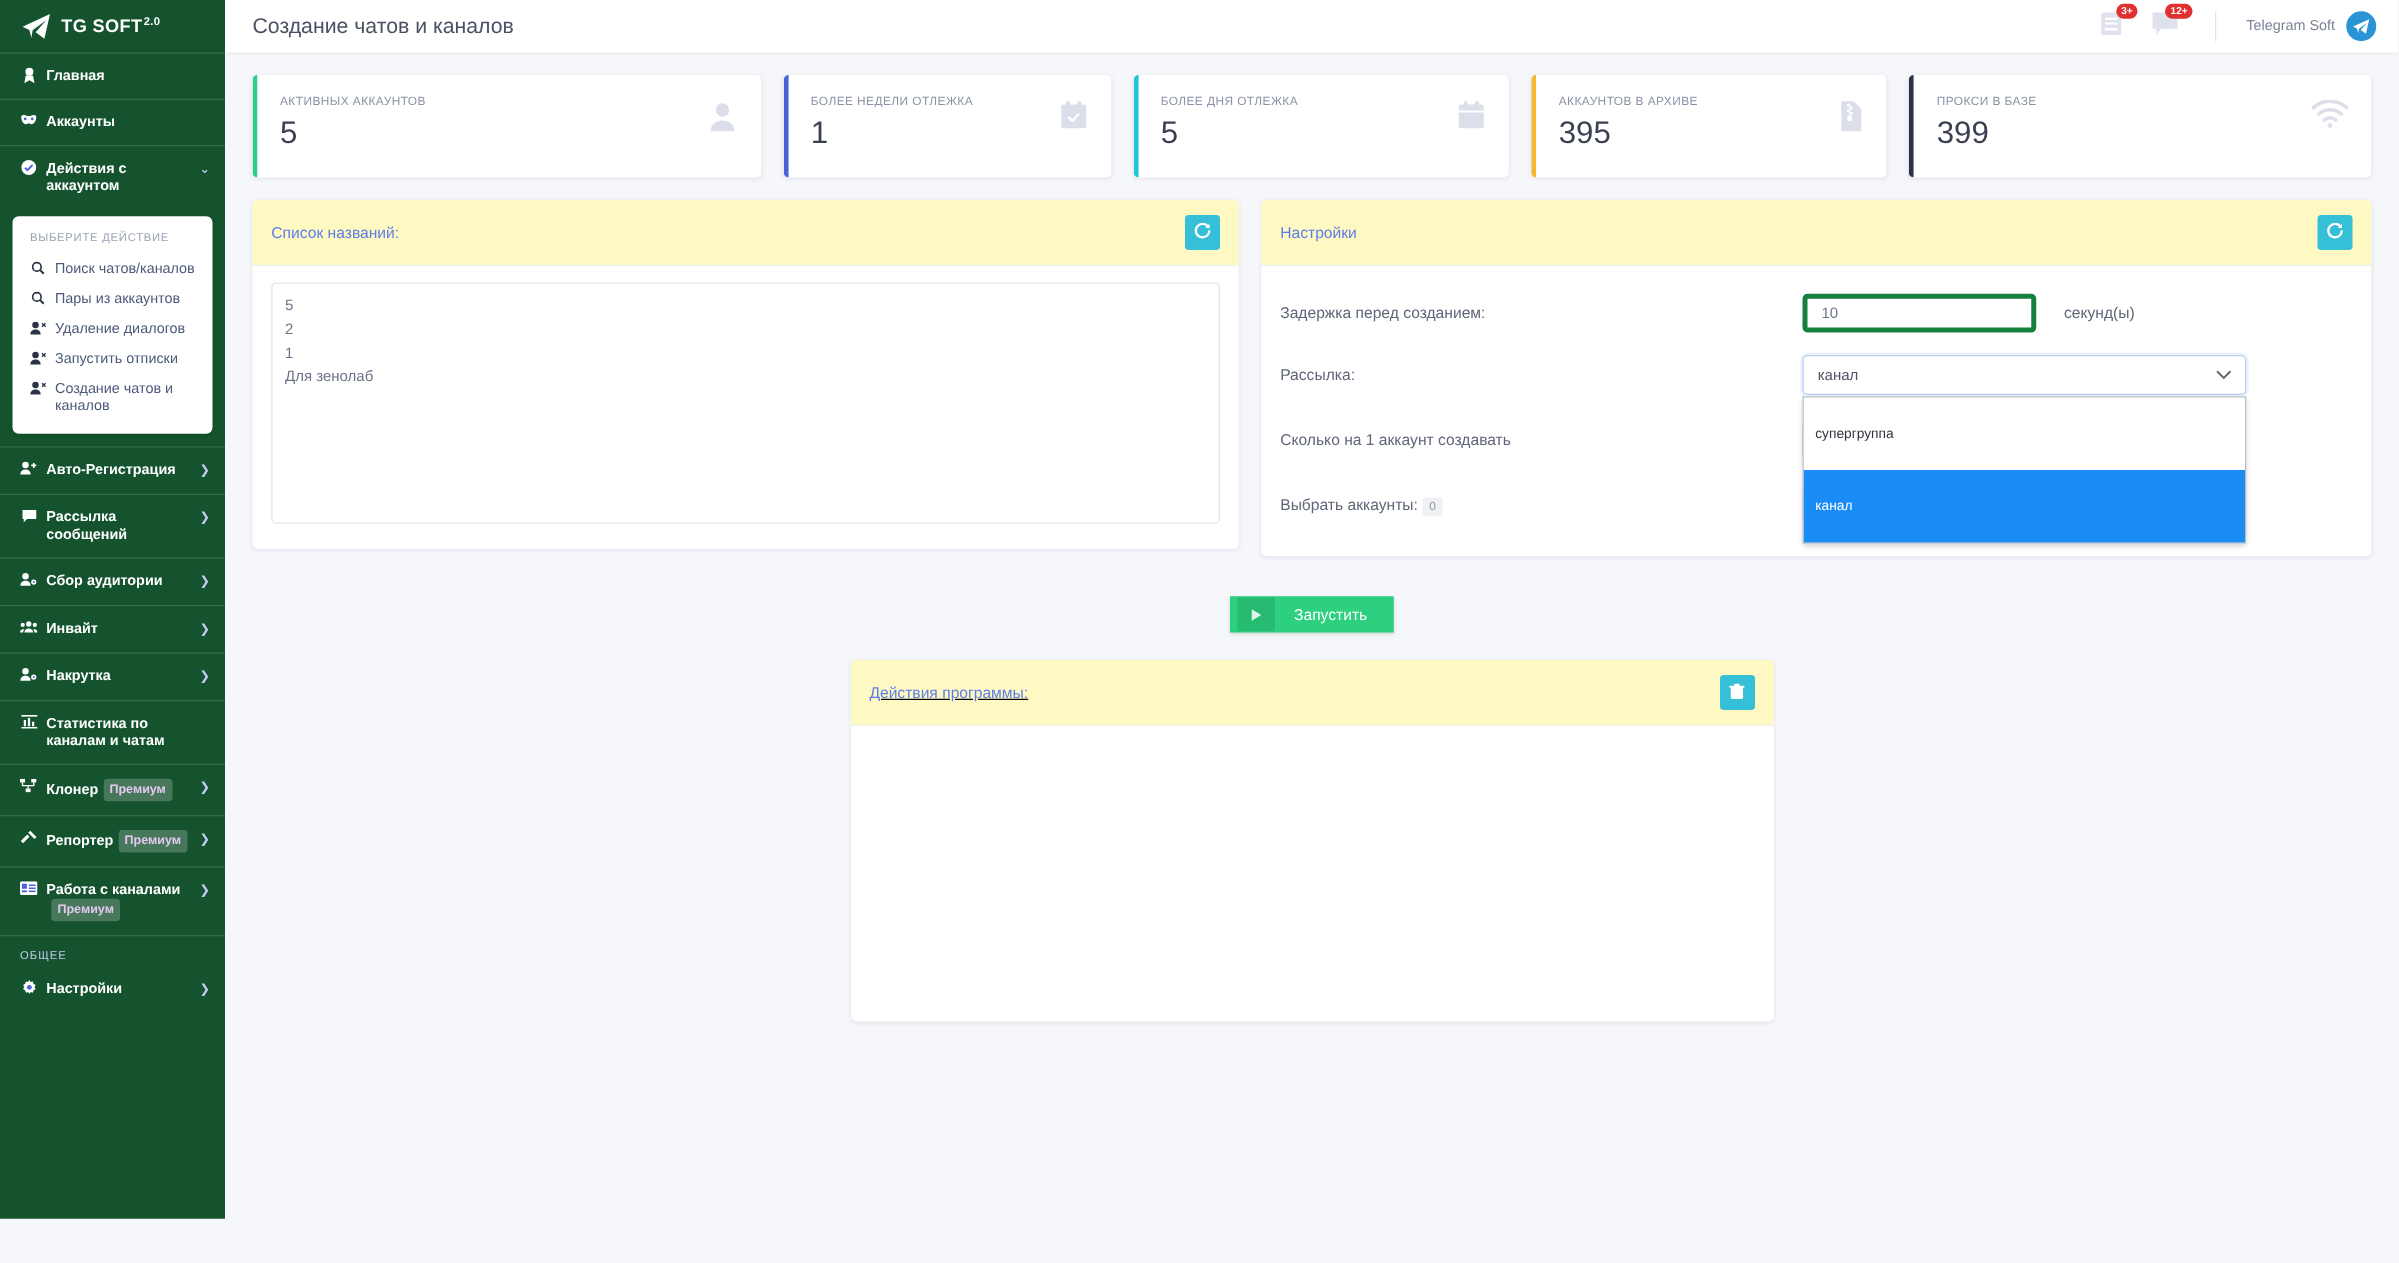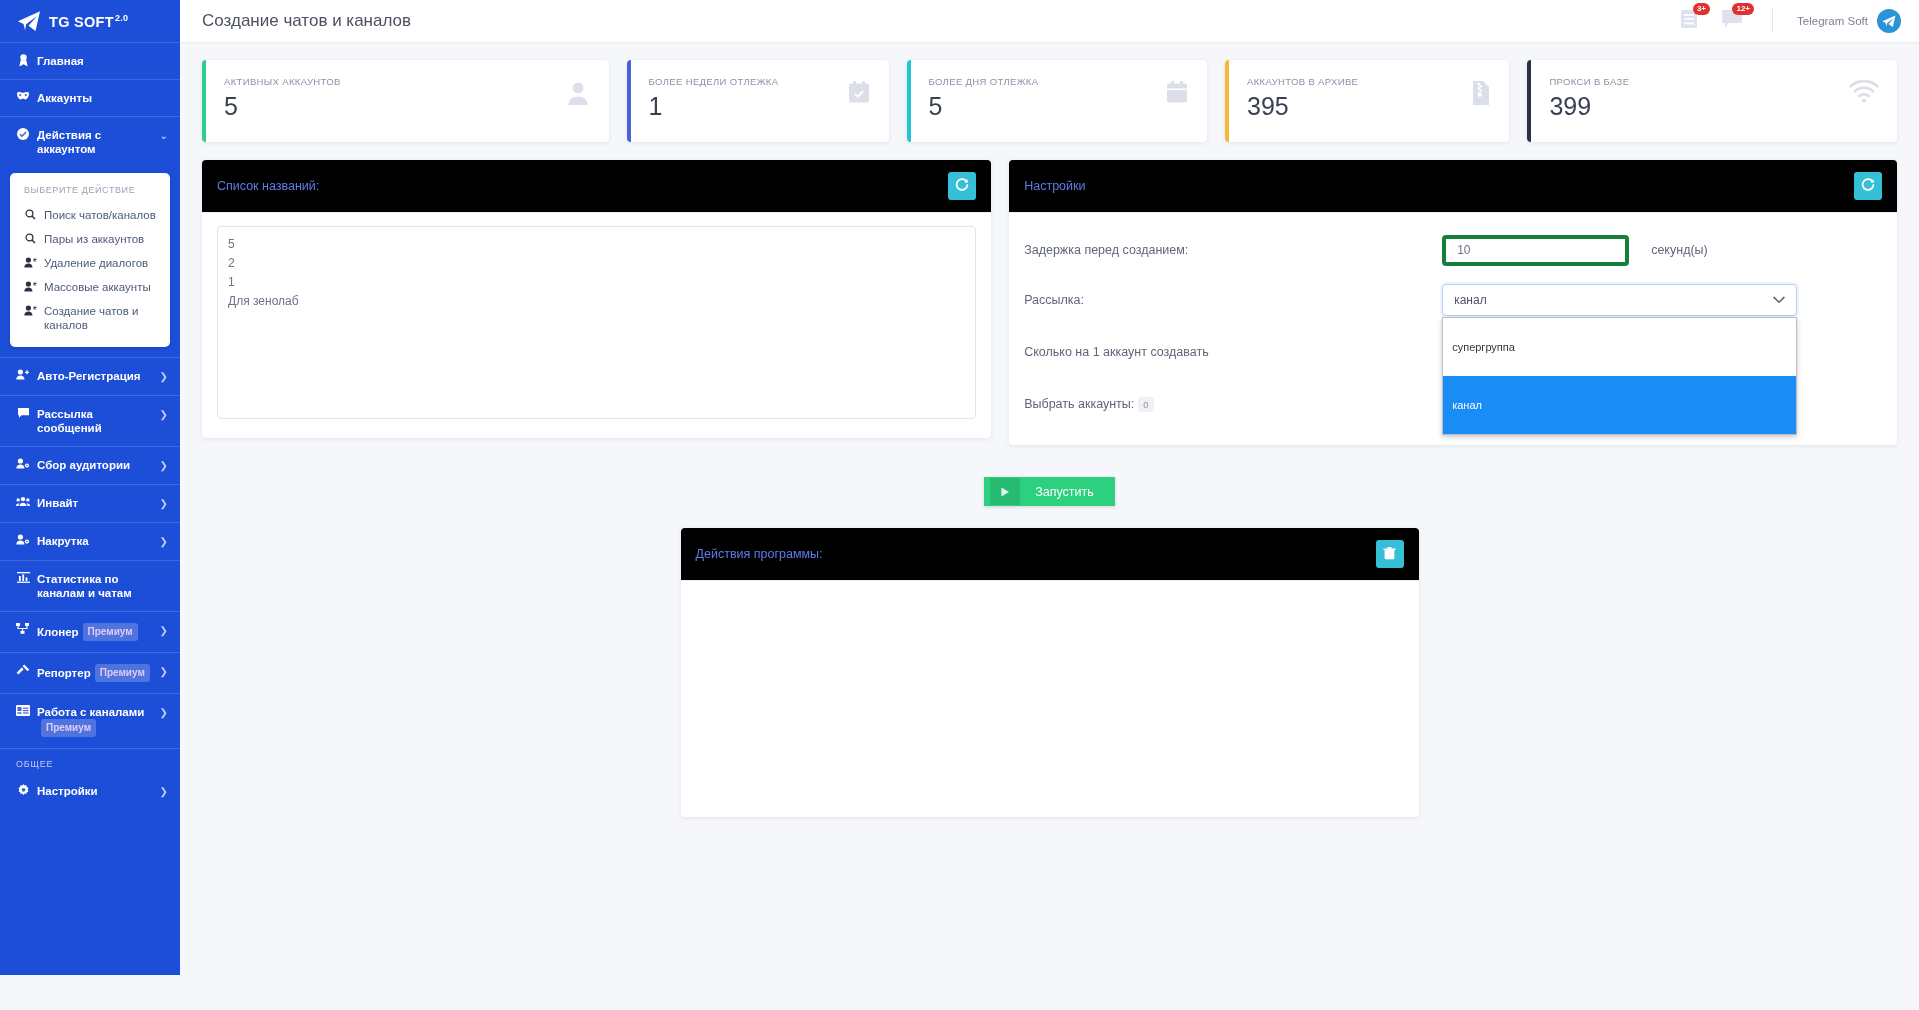--- a/index.html
+++ b/index.html
@@ -9,21 +9,21 @@
     width: 1919px; height: 1010px;
     overflow: hidden;
     font-family: "Liberation Sans", "DejaVu Sans", sans-serif;
     background: #f6f7fb;
   }
   .app { display: flex; width: 1919px; height: 1010px; }
 
   
   .sidebar {
     width: 180px; min-width: 180px; height: 975px;
-    background: #1d4ed8;
+    background: #14532d;
     color: #fff;
     overflow: hidden;
     position: relative;
   }
   .brand {
     height: 42px; display: flex; align-items: center; gap: 7px;
     padding: 0 0 0 16px;
   }
   .brand-logo { width: 26px; height: 26px; display: block; flex: none; }
   .brand-text {
@@ -112,21 +112,21 @@
   .card-4 { flex: 1.52; }
   .card-5 { flex: 2.05; }
 
   
   .row-panels { display: flex; gap: 18px; padding: 18px 22px 0 22px; align-items: flex-start; }
   .panel {
     background: #fff; border-radius: 4px;
     box-shadow: 0 1px 4px rgba(20,30,60,.09);
   }
   .panel-head {
-    display: flex; align-items: center; background: #000000;
+    display: flex; align-items: center; background: #fef9c3;
     border-bottom: 1px solid #eceef4; padding: 12px 15px; border-radius: 4px 4px 0 0;
     min-height: 46px;
     justify-content: space-between;
   }
   .panel-title { flex: 1; font-size: 12.5px; color: #5d7ce8; }
   .icon-btn {
     width: 28px; height: 28px; border-radius: 3px; background: #35c0d8;
     border: none; display: flex; align-items: center; justify-content: center;
     cursor: pointer; color: #fff; padding: 0;
   }
@@ -288,21 +288,21 @@
           </div>
 
           <div class="sub-item">
             <span class="si-ic">
               <svg width="13" height="11" viewBox="0 0 13 11">
                   <circle cx="4.4" cy="3" r="2.6" fill="#2b3245"></circle>
                   <path d="M.3 10.5c0-2.6 1.8-4 4.1-4s4.1 1.4 4.1 4z" fill="#2b3245"></path>
                   <path d="M9.6 1.6l2.8 2.8M12.4 1.6L9.6 4.4" stroke="#2b3245" stroke-width="1.1"></path>
                 </svg>
             </span>
-            <span>Массовые аккаунты</span>
+            <span>Запустить отписки</span>
           </div>
 
           <div class="sub-item">
             <span class="si-ic">
               <svg width="13" height="11" viewBox="0 0 13 11">
                   <circle cx="4.4" cy="3" r="2.6" fill="#2b3245"></circle>
                   <path d="M.3 10.5c0-2.6 1.8-4 4.1-4s4.1 1.4 4.1 4z" fill="#2b3245"></path>
                   <path d="M9.6 1.6l2.8 2.8M12.4 1.6L9.6 4.4" stroke="#2b3245" stroke-width="1.1"></path>
                 </svg>
             </span>

